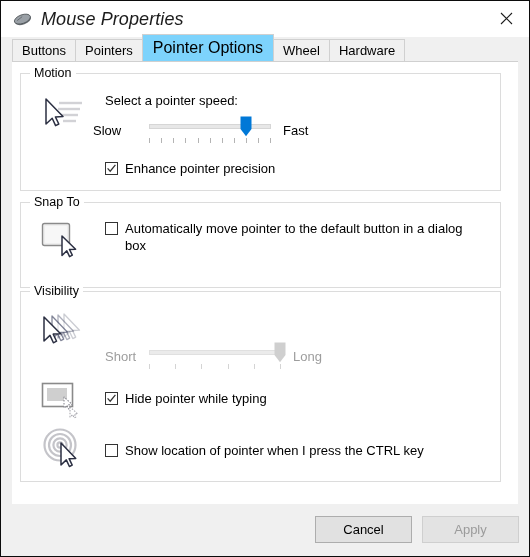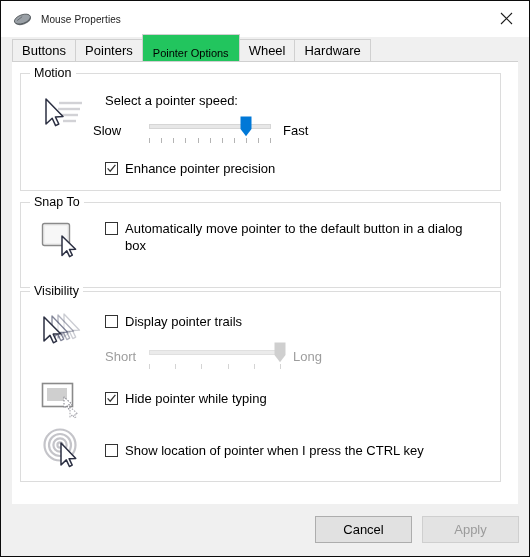--- a/index.html
+++ b/index.html
@@ -39,23 +39,24 @@
   }
   .title-icon {
     width: 22px;
     height: 22px;
     margin-left: 11px;
     margin-right: 7px;
     flex: none;
     display: block;
   }
   .title-text {
-    font-size: 10px;
+    font-size: 18px;
     color: #1b1b1b;
     letter-spacing: 0.1px;
+    font-style: italic;
   }
   .close-btn {
     position: absolute;
     right: 0;
     top: 0;
     width: 45px;
     height: 34px;
     display: flex;
     align-items: center;
     justify-content: center;
@@ -81,27 +82,27 @@
     color: #000000;
     background: #f0f0f0;
     border: 1px solid #d0d0d0;
     border-bottom: none;
     box-sizing: border-box;
     margin-right: -1px;
     position: relative;
     white-space: nowrap;
   }
   .tab.active {
-    background: #22c55e;
+    background: #7dd3fc;
     border-color: #d0d0d0;
     height: 27px;
     line-height: 25px;
     margin-top: -5px;
-    font-size: 11px;
-    padding: 6px 10px;
+    font-size: 16px;
+    padding: 0 10px;
     z-index: 3;
   }
 
   
   .page {
     flex: 1 1 auto;
     background: #ffffff;
     border-top: 1px solid #d0d0d0;
     margin: 0 11px;
     box-sizing: border-box;
@@ -350,24 +351,20 @@
         </g>
         <g opacity="0.45">
           <path d="M21 4 L21 27 L26.6 21.7 L29.8 28.6 L32.7 27.1 L29.5 20.5 L36.5 20.2 Z" fill="#ffffff" stroke="#4b506a" stroke-width="1.3" stroke-linejoin="round"></path>
         </g>
         <g opacity="0.65">
           <path d="M15 5 L15 28 L20.6 22.7 L23.8 29.6 L26.7 28.1 L23.5 21.5 L30.5 21.2 Z" fill="#ffffff" stroke="#3f4461" stroke-width="1.3" stroke-linejoin="round"></path>
         </g>
         <path d="M7 6 L7 30 L13 24.4 L16.4 31.8 L19.6 30.2 L16.2 23.1 L23.6 22.8 Z" fill="#ffffff" stroke="#2b2f42" stroke-width="1.5" stroke-linejoin="round"></path>
       </svg>
 
-      <div class="cbrow" style="left:84px; top:21px;">
-        <div class="cbox"></div>
-        <span class="cbtext">Display pointer trails</span>
-      </div>
 
       <span class="lbl dim" style="left:84px; top:57px;">Short</span>
 
       <div class="slider" style="left:128px; top:50px; width:132px; height:28px;">
         <div class="strack" style="width:132px; background:#ebebeb; border-color:#e0e0e0;"></div>
         <div class="sticks" style="width:132px;">
           <div class="stick dim" style="left:0px;"></div>
           <div class="stick dim" style="left:26px;"></div>
           <div class="stick dim" style="left:52px;"></div>
           <div class="stick dim" style="left:79px;"></div>

